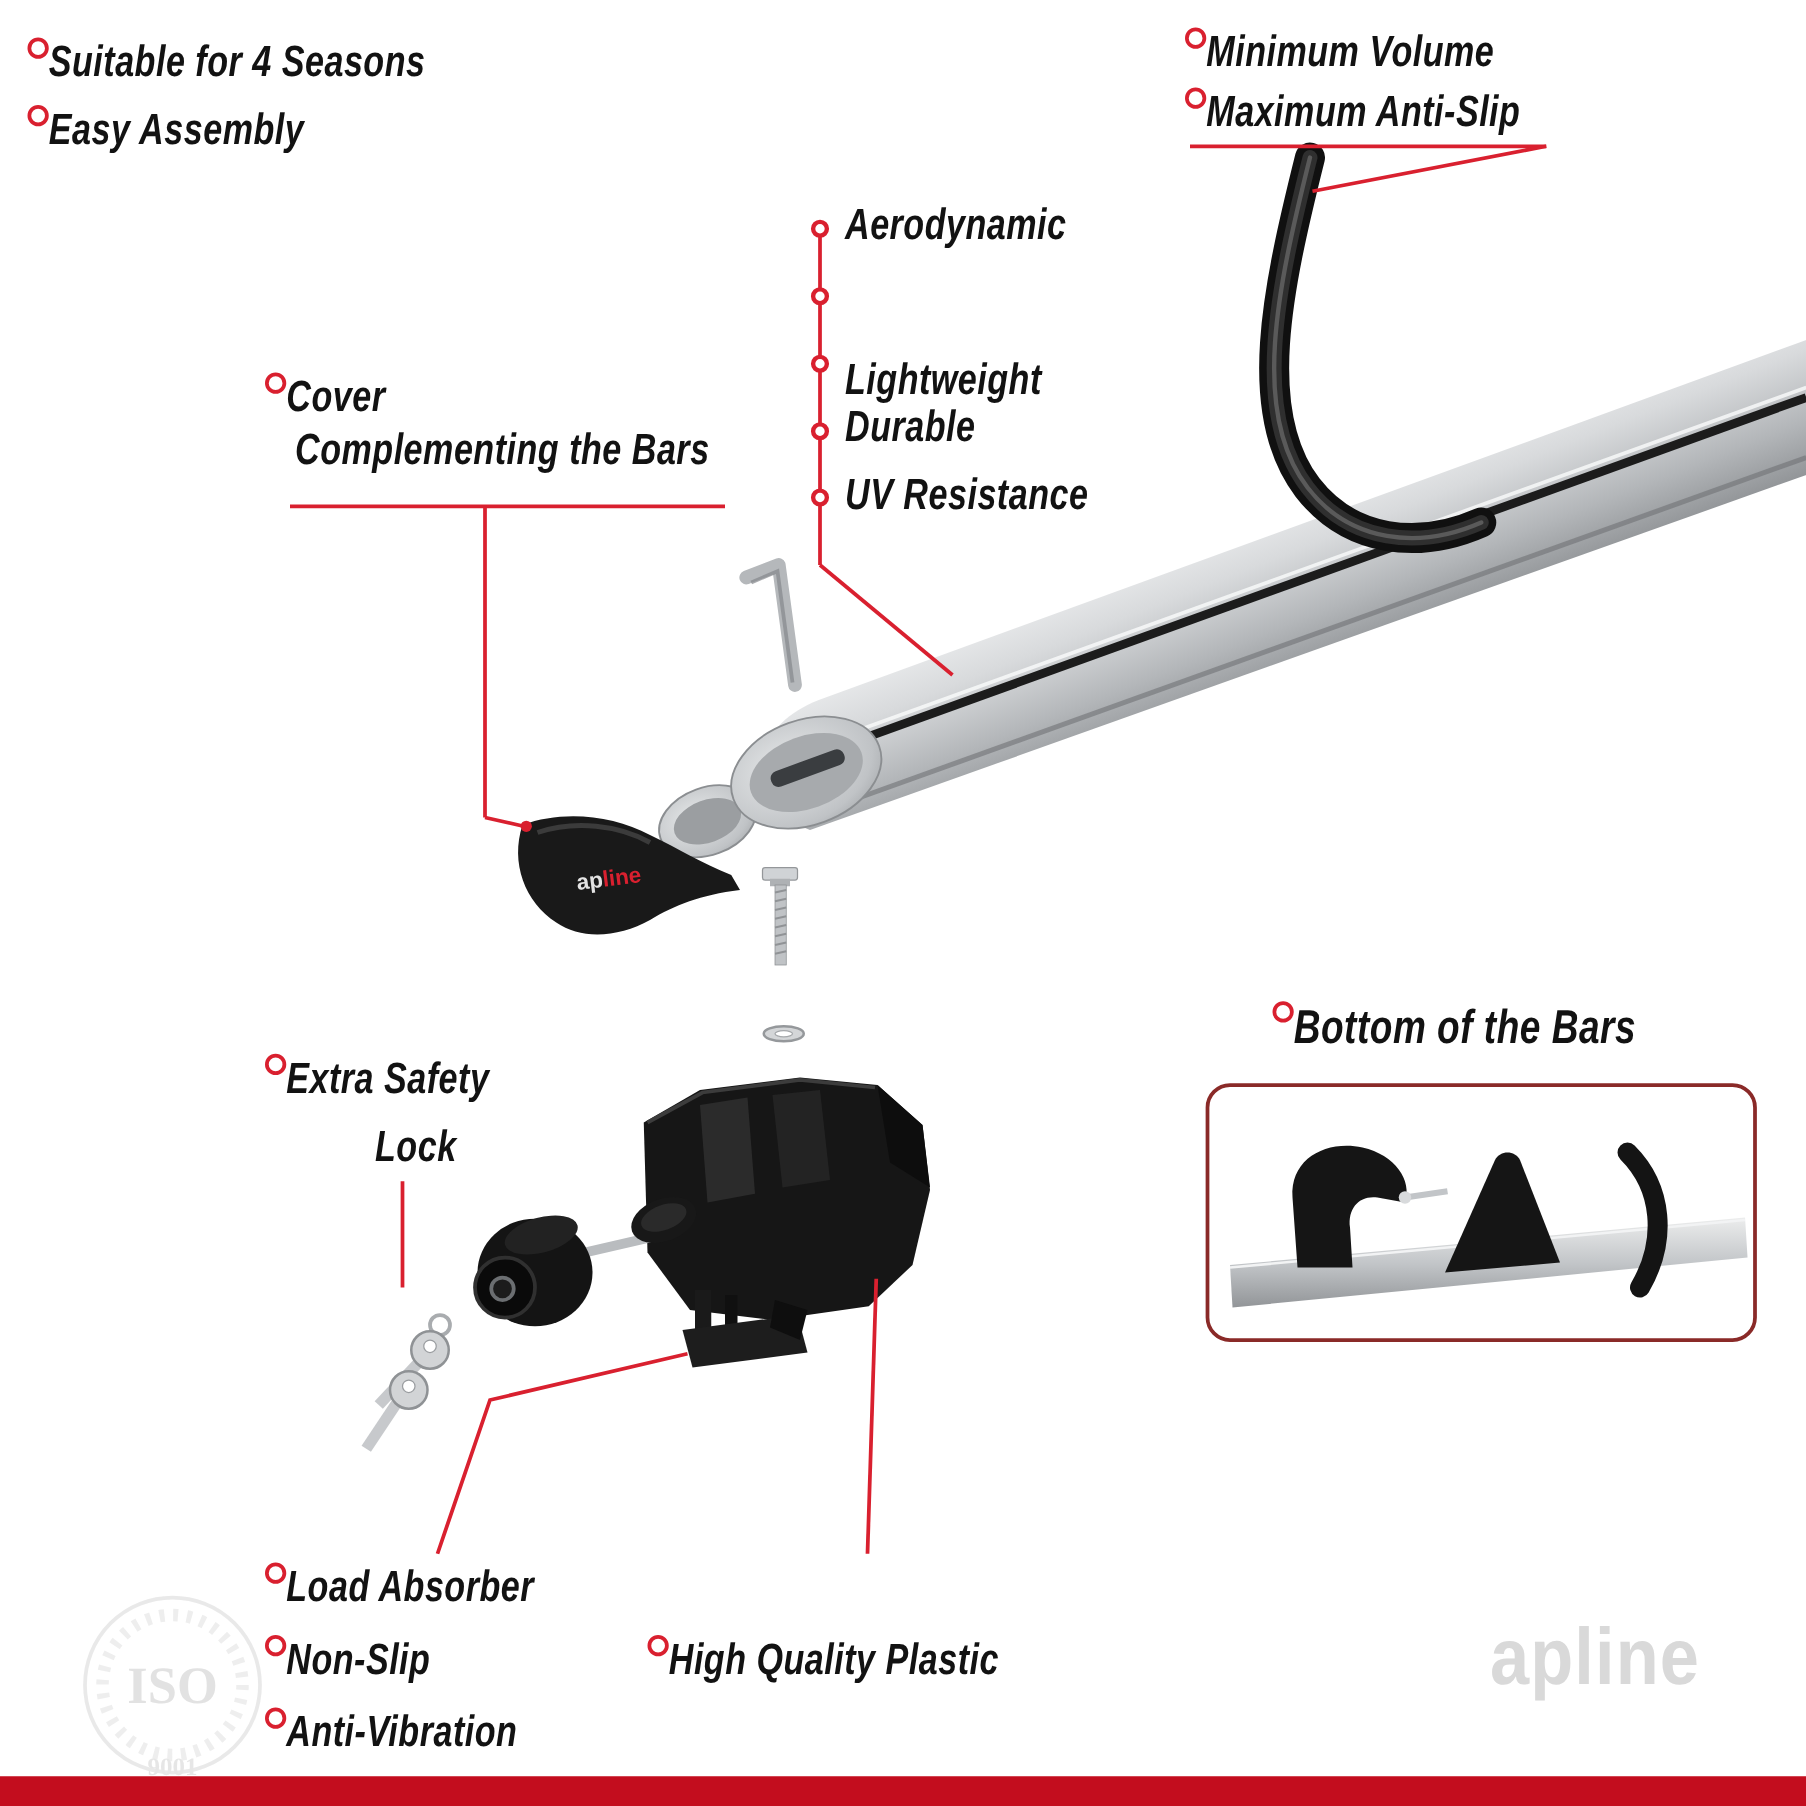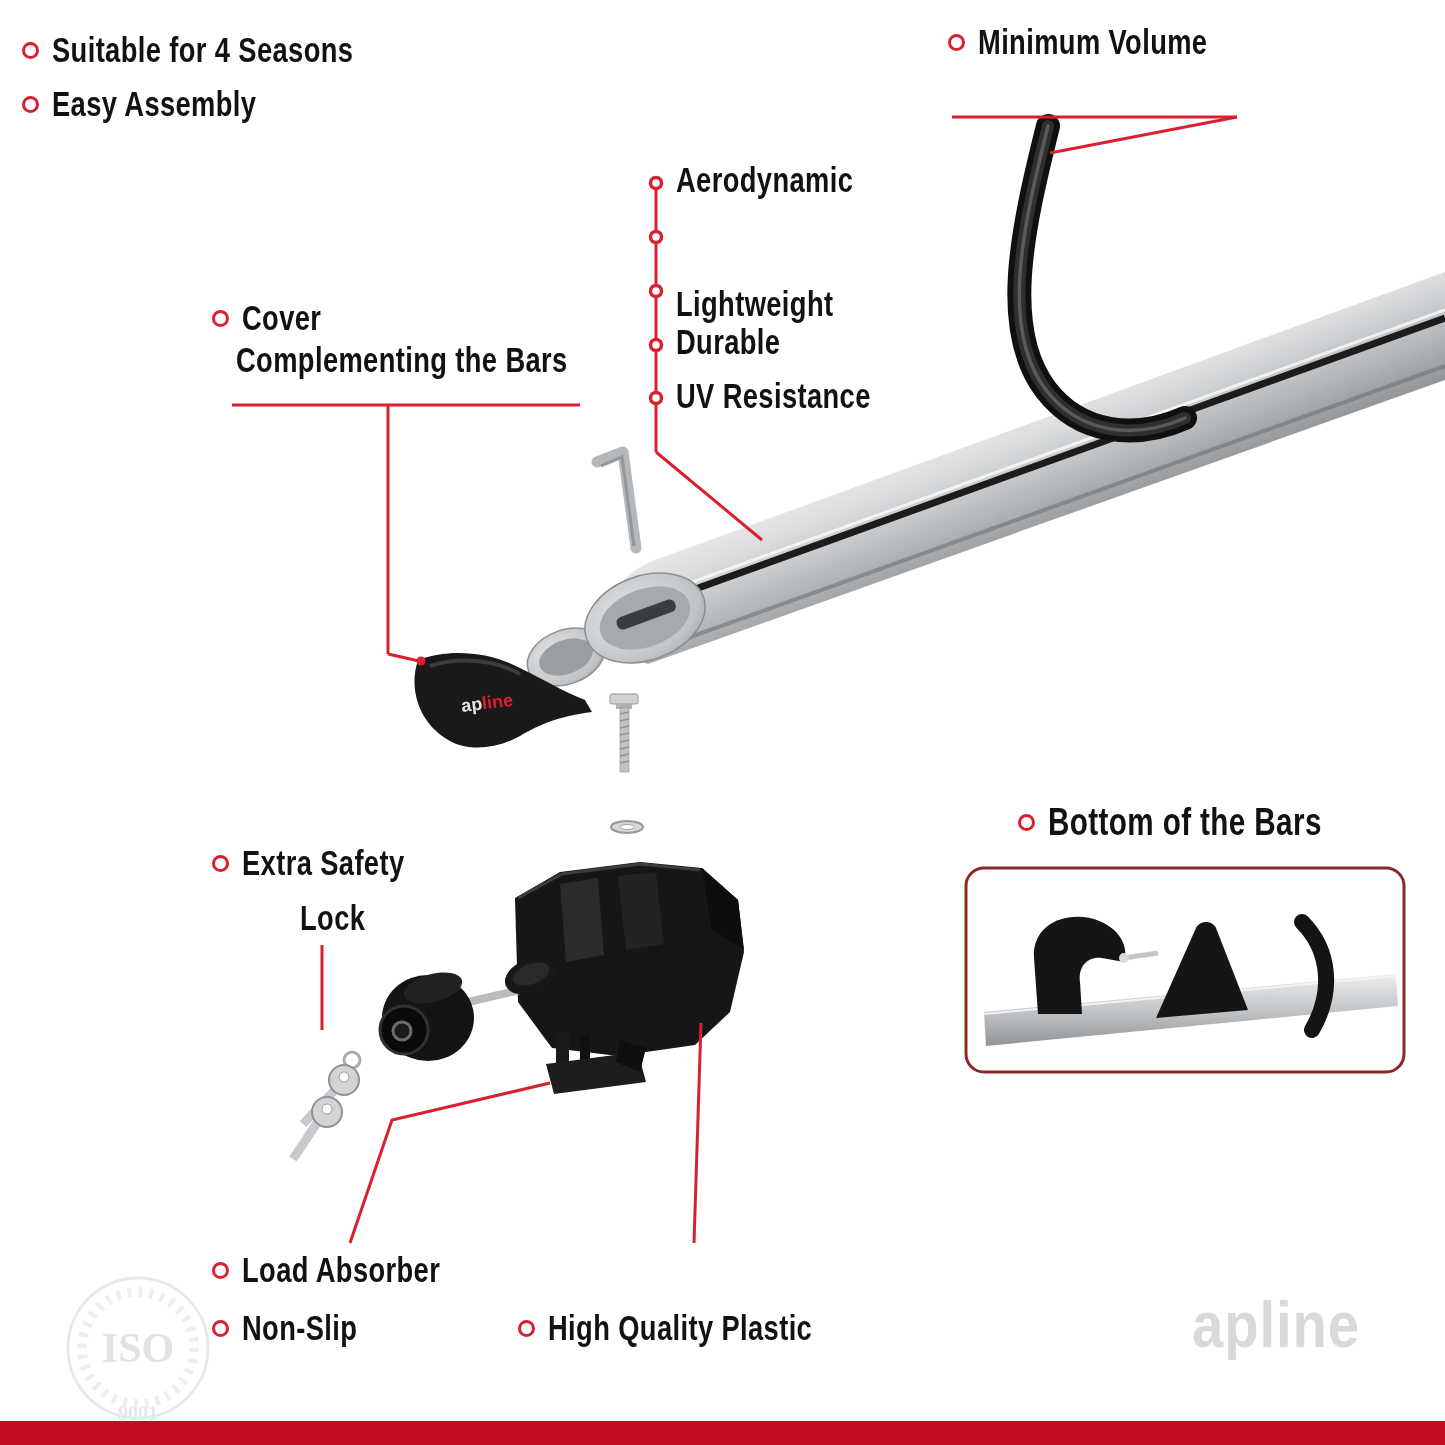--- a/index.html
+++ b/index.html
@@ -1,19 +1,19 @@
 <!DOCTYPE html>
 <html><head>
 <meta charset="utf-8">
 <style>
   html,body{margin:0;padding:0;background:#fff;}
   .canvas{position:relative;width:1445px;height:1445px;background:#fff;overflow:hidden;
           font-family:"Liberation Sans",sans-serif;}
   svg{position:absolute;inset:0;z-index:1;}
-  .lbl-row{position:absolute;display:flex;align-items:center;gap:13px;z-index:3;}
+  .lbl-row{position:absolute;display:flex;align-items:flex-start;gap:0;z-index:3;font-style:italic;}
   .bullet{width:11px;height:11px;border:3px solid var(--accent,#d9202f);border-radius:50%;flex:none;}
   .txt{font-weight:700;font-size:35px;color:#121212;transform:scaleX(0.78);
        transform-origin:0 50%;white-space:nowrap;letter-spacing:.5px;}
   .txt.big{font-size:38px;}
   .watermark{position:absolute;left:1192px;top:1288px;z-index:2;font-weight:700;font-size:64px;
              color:#d9d9d9;letter-spacing:1px;transform:scaleX(.88);transform-origin:0 50%;}
   .footer{position:absolute;left:0;right:0;bottom:0;height:24px;background:#c30d1e;z-index:4;}
   :root{--accent:#d9202f;}
 </style>
 </head>
@@ -179,20 +179,24 @@
   </div>
   <div class="lbl-row" style="left:22px;top:84px">
     <span class="bullet"></span>
     <span class="txt">Easy Assembly</span>
   </div>
 
   <div class="lbl-row" style="left:948px;top:22px">
     <span class="bullet"></span>
     <span class="txt">Minimum Volume</span>
   </div>
+  <div class="lbl-row" style="left:948px;top:70px">
+    <span class="bullet"></span>
+    <span class="txt">Maximum Anti-Slip</span>
+  </div>
 
   <div class="lbl-row" style="left:676px;top:160px">
     <span class="txt">Aerodynamic</span>
   </div>
   <div class="lbl-row" style="left:676px;top:284px">
     <span class="txt">Lightweight</span>
   </div>
   <div class="lbl-row" style="left:676px;top:322px">
     <span class="txt">Durable</span>
   </div>
@@ -222,20 +226,24 @@
   </div>
 
   <div class="lbl-row" style="left:1018px;top:801px">
     <span class="bullet"></span>
     <span class="txt big">Bottom of the Bars</span>
   </div>
   <div class="lbl-row" style="left:212px;top:1308px">
     <span class="bullet"></span>
     <span class="txt">Non-Slip</span>
   </div>
+  <div class="lbl-row" style="left:212px;top:1366px">
+    <span class="bullet"></span>
+    <span class="txt">Anti-Vibration</span>
+  </div>
 
   <div class="lbl-row" style="left:518px;top:1308px">
     <span class="bullet"></span>
     <span class="txt">High Quality Plastic</span>
   </div>
 
   <div class="watermark">apline</div>
 
   <div class="footer"></div>
 </div>

